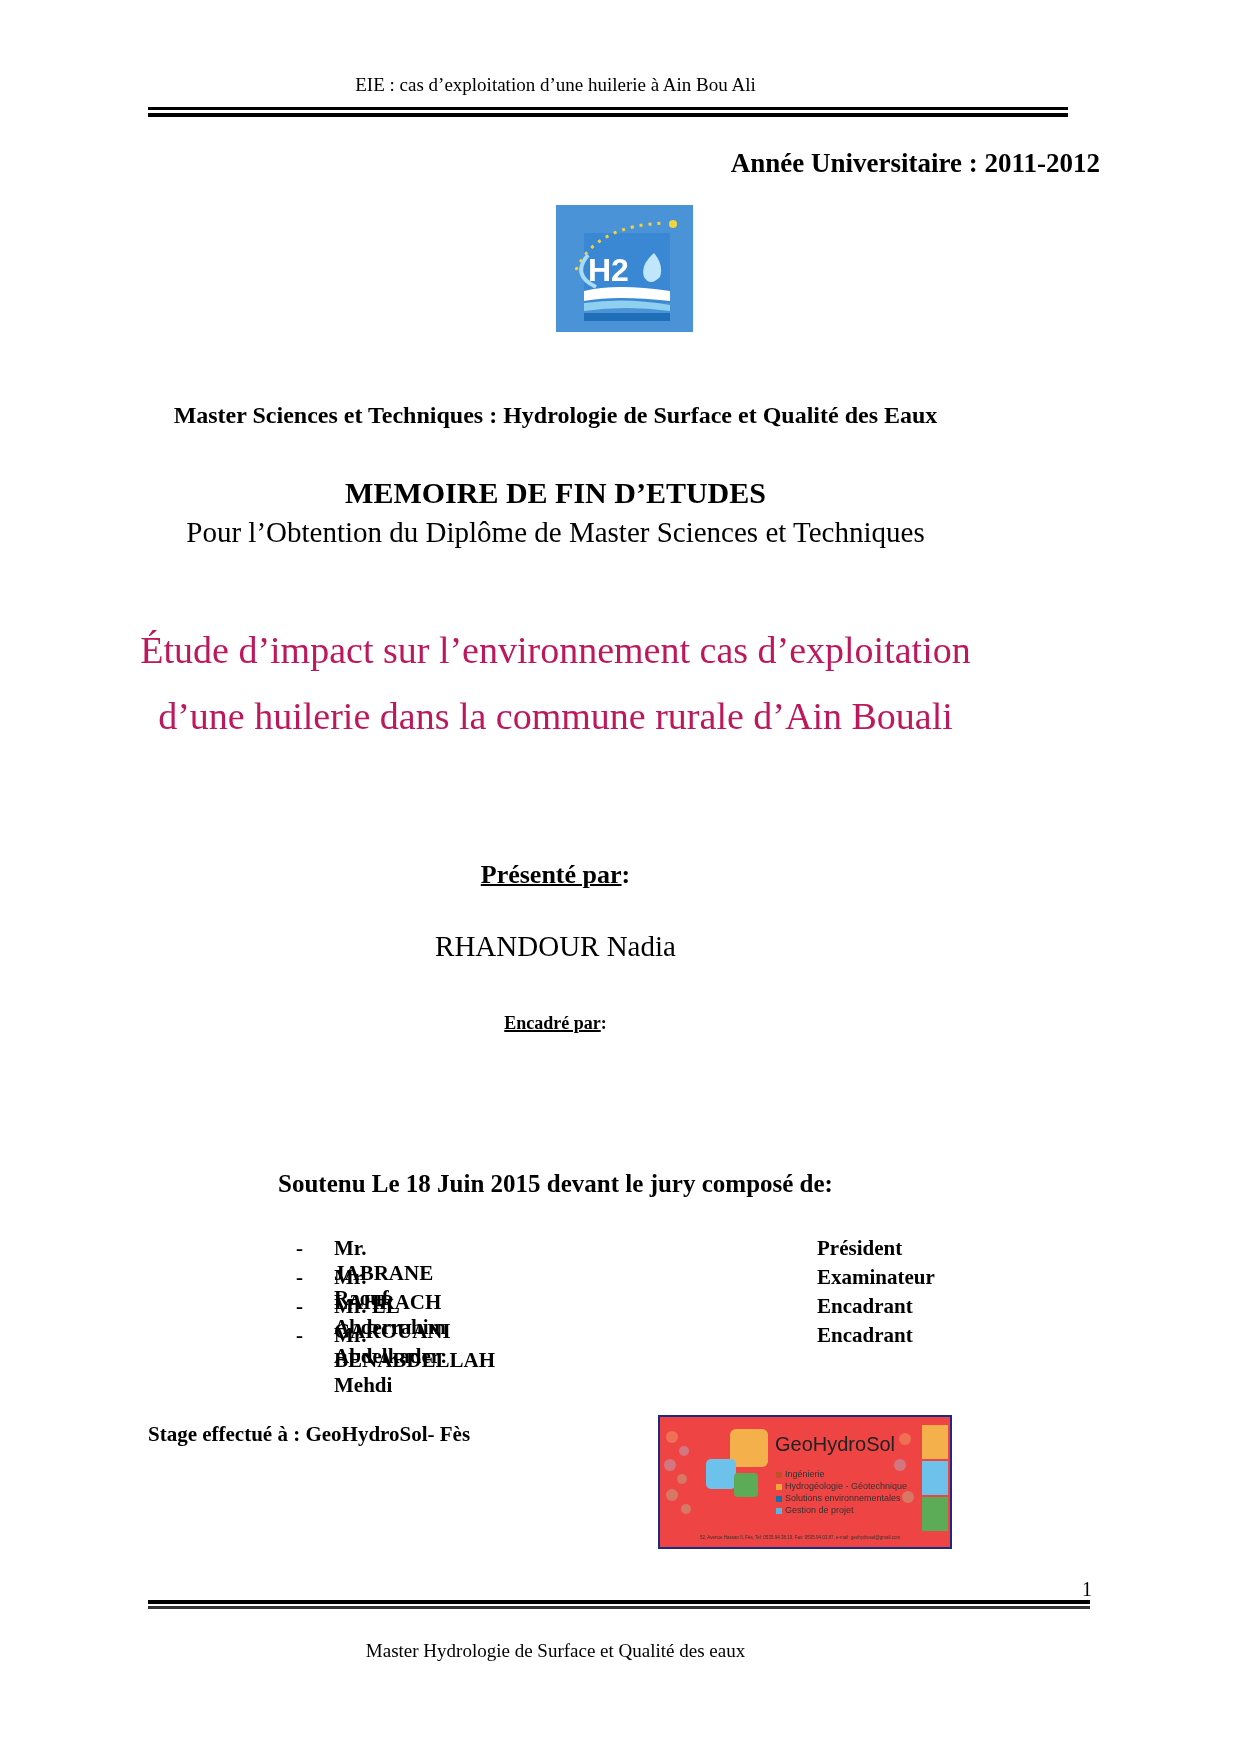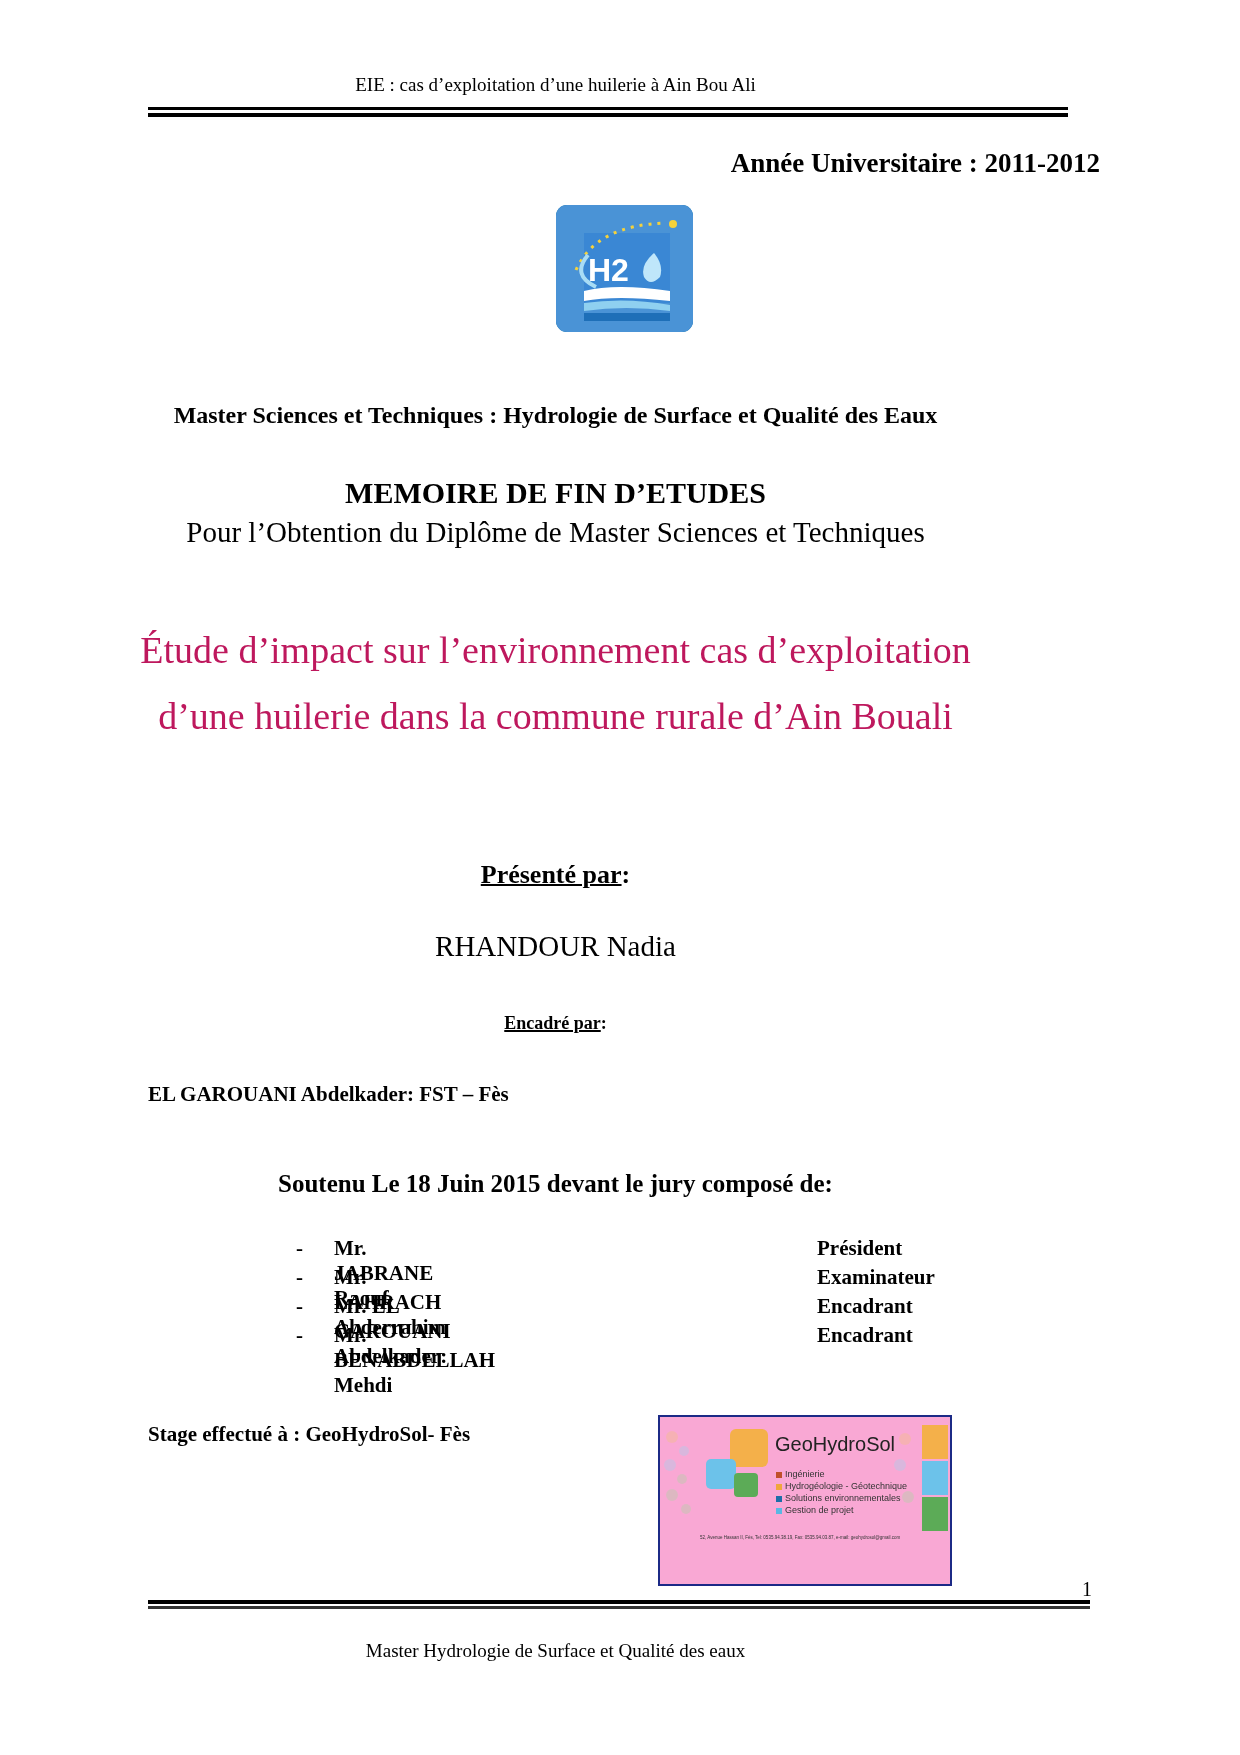--- a/index.html
+++ b/index.html
@@ -9,21 +9,21 @@
   .center { left: 0; width: 1111px; text-align: center; }
 
   .running-header { top: 74px; font-size: 19px; }
   .rule-top { left: 148px; width: 920px; top: 107px; }
   .rule-top .thin { height: 3px; background: #000; }
   .rule-top .gap { height: 3px; }
   .rule-top .thick { height: 4px; background: #000; }
 
   .year { top: 148px; right: 140px; font-size: 27px; font-weight: bold; }
 
-  .logo-h2o { left: 556px; top: 205px; width: 137px; height: 127px; background: #0369a1; overflow: hidden; border-radius: 11px; }
+  .logo-h2o { left: 556px; top: 205px; width: 137px; height: 127px; background: #0369a1; overflow: hidden; }
 
   .master-line { top: 402px; font-size: 24px; font-weight: bold; }
   .memoire { top: 476px; font-size: 30px; font-weight: bold; }
   .obtention { top: 516px; font-size: 29px; }
 
   .title { color: #be185d; font-size: 38px; }
   .title1 { top: 628px; }
   .title2 { top: 694px; }
 
   .presente { top: 860px; font-size: 26px; font-weight: bold; }
@@ -36,21 +36,21 @@
   .soutenu { top: 1170px; font-size: 25px; font-weight: bold; }
 
   .jury { left: 296px; top: 1236px; font-size: 21px; font-weight: bold; }
   .jury .row { height: 29px; position: relative; }
   .jury .dash { position: absolute; left: 0; }
   .jury .name { position: absolute; left: 38px; }
   .jury .role { position: absolute; left: 521px; }
 
   .stage { left: 148px; top: 1422px; font-size: 21px; font-weight: bold; }
 
-  .geologo { left: 658px; top: 1415px; width: 294px; height: 171px; border: 2px solid #1c2a86; background: #f9a8d4; box-sizing: border-box; overflow: hidden; }
+  .geologo { left: 658px; top: 1415px; width: 294px; height: 134px; border: 2px solid #1c2a86; background: #ef4444; box-sizing: border-box; overflow: hidden; }
   .geologo .brand { position: absolute; left: 115px; top: 16px; font-family: "Liberation Sans", "DejaVu Sans", sans-serif; font-size: 20px; color: #222; }
   .geologo .svc { position: absolute; left: 116px; font-family: "Liberation Sans", "DejaVu Sans", sans-serif; font-size: 9px; color: #333; }
   .geologo .svc .sq { display: inline-block; width: 6px; height: 6px; margin-right: 3px; vertical-align: middle; }
   .geologo .addr { position: absolute; left: 40px; top: 118px; font-family: "Liberation Sans", "DejaVu Sans", sans-serif; font-size: 4.5px; color: #333; white-space: nowrap; }
 
   .page-num { right: 148px; top: 1578px; font-size: 20px; }
   .rule-bottom { left: 148px; width: 942px; top: 1600px; }
   .rule-bottom .thick { height: 4px; background: #000; }
   .rule-bottom .gap { height: 2px; }
   .rule-bottom .thin { height: 3px; background: #333; }
@@ -89,21 +89,20 @@
 <div class="abs center obtention">Pour l’Obtention du Diplôme de Master Sciences et Techniques</div>
 
 <div class="abs center title title1">Étude d’impact sur l’environnement cas d’exploitation</div>
 <div class="abs center title title2">d’une huilerie dans la commune rurale d’Ain Bouali</div>
 
 <div class="abs center presente"><u>Présenté par</u><span>:</span></div>
 <div class="abs center author">RHANDOUR Nadia</div>
 <div class="abs center encadre"><u>Encadré par</u><span>:</span></div>
 
 <div class="abs supervisors">
-  <div>EL GAROUANI  Abdelkader: FST – Fès</div>
 </div>
 
 <div class="abs center soutenu">Soutenu Le 18 Juin 2015  devant le jury composé de:</div>
 
 <div class="abs jury">
   <div class="row">
     <span class="dash">-</span>
     <span class="name">Mr. JABRANE Raouf</span>
     <span class="role">Président</span>
   </div>

